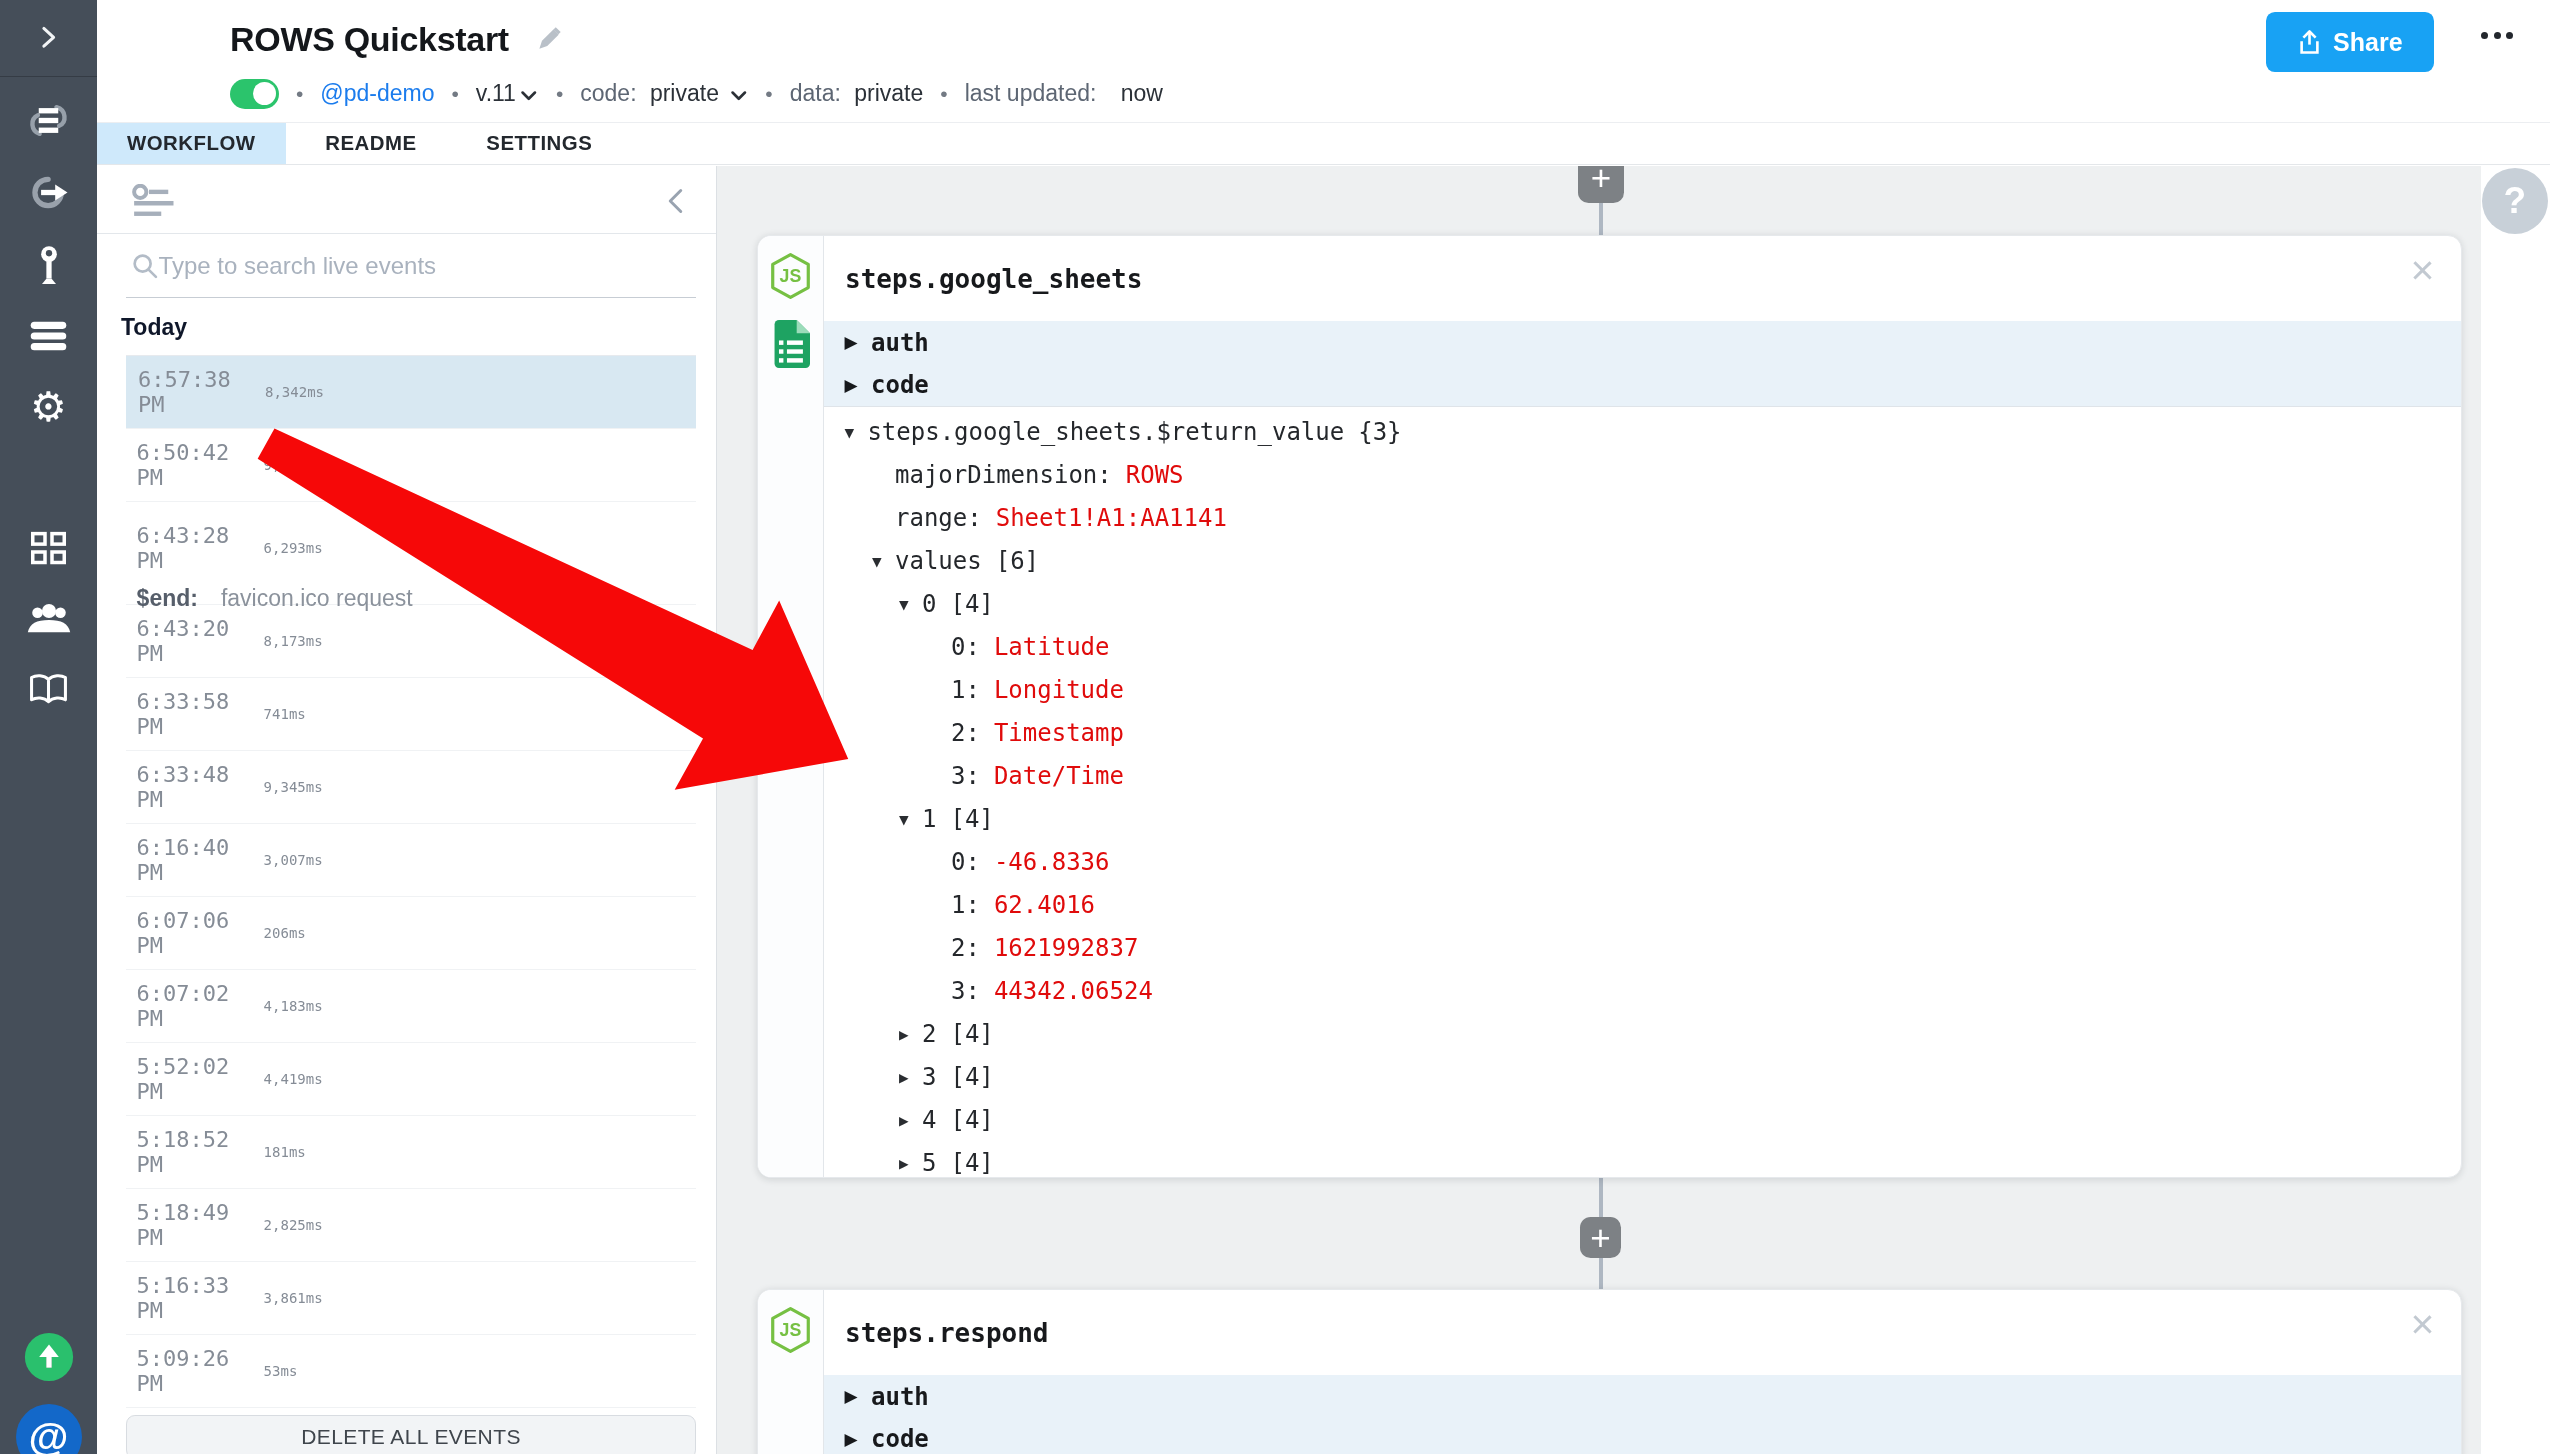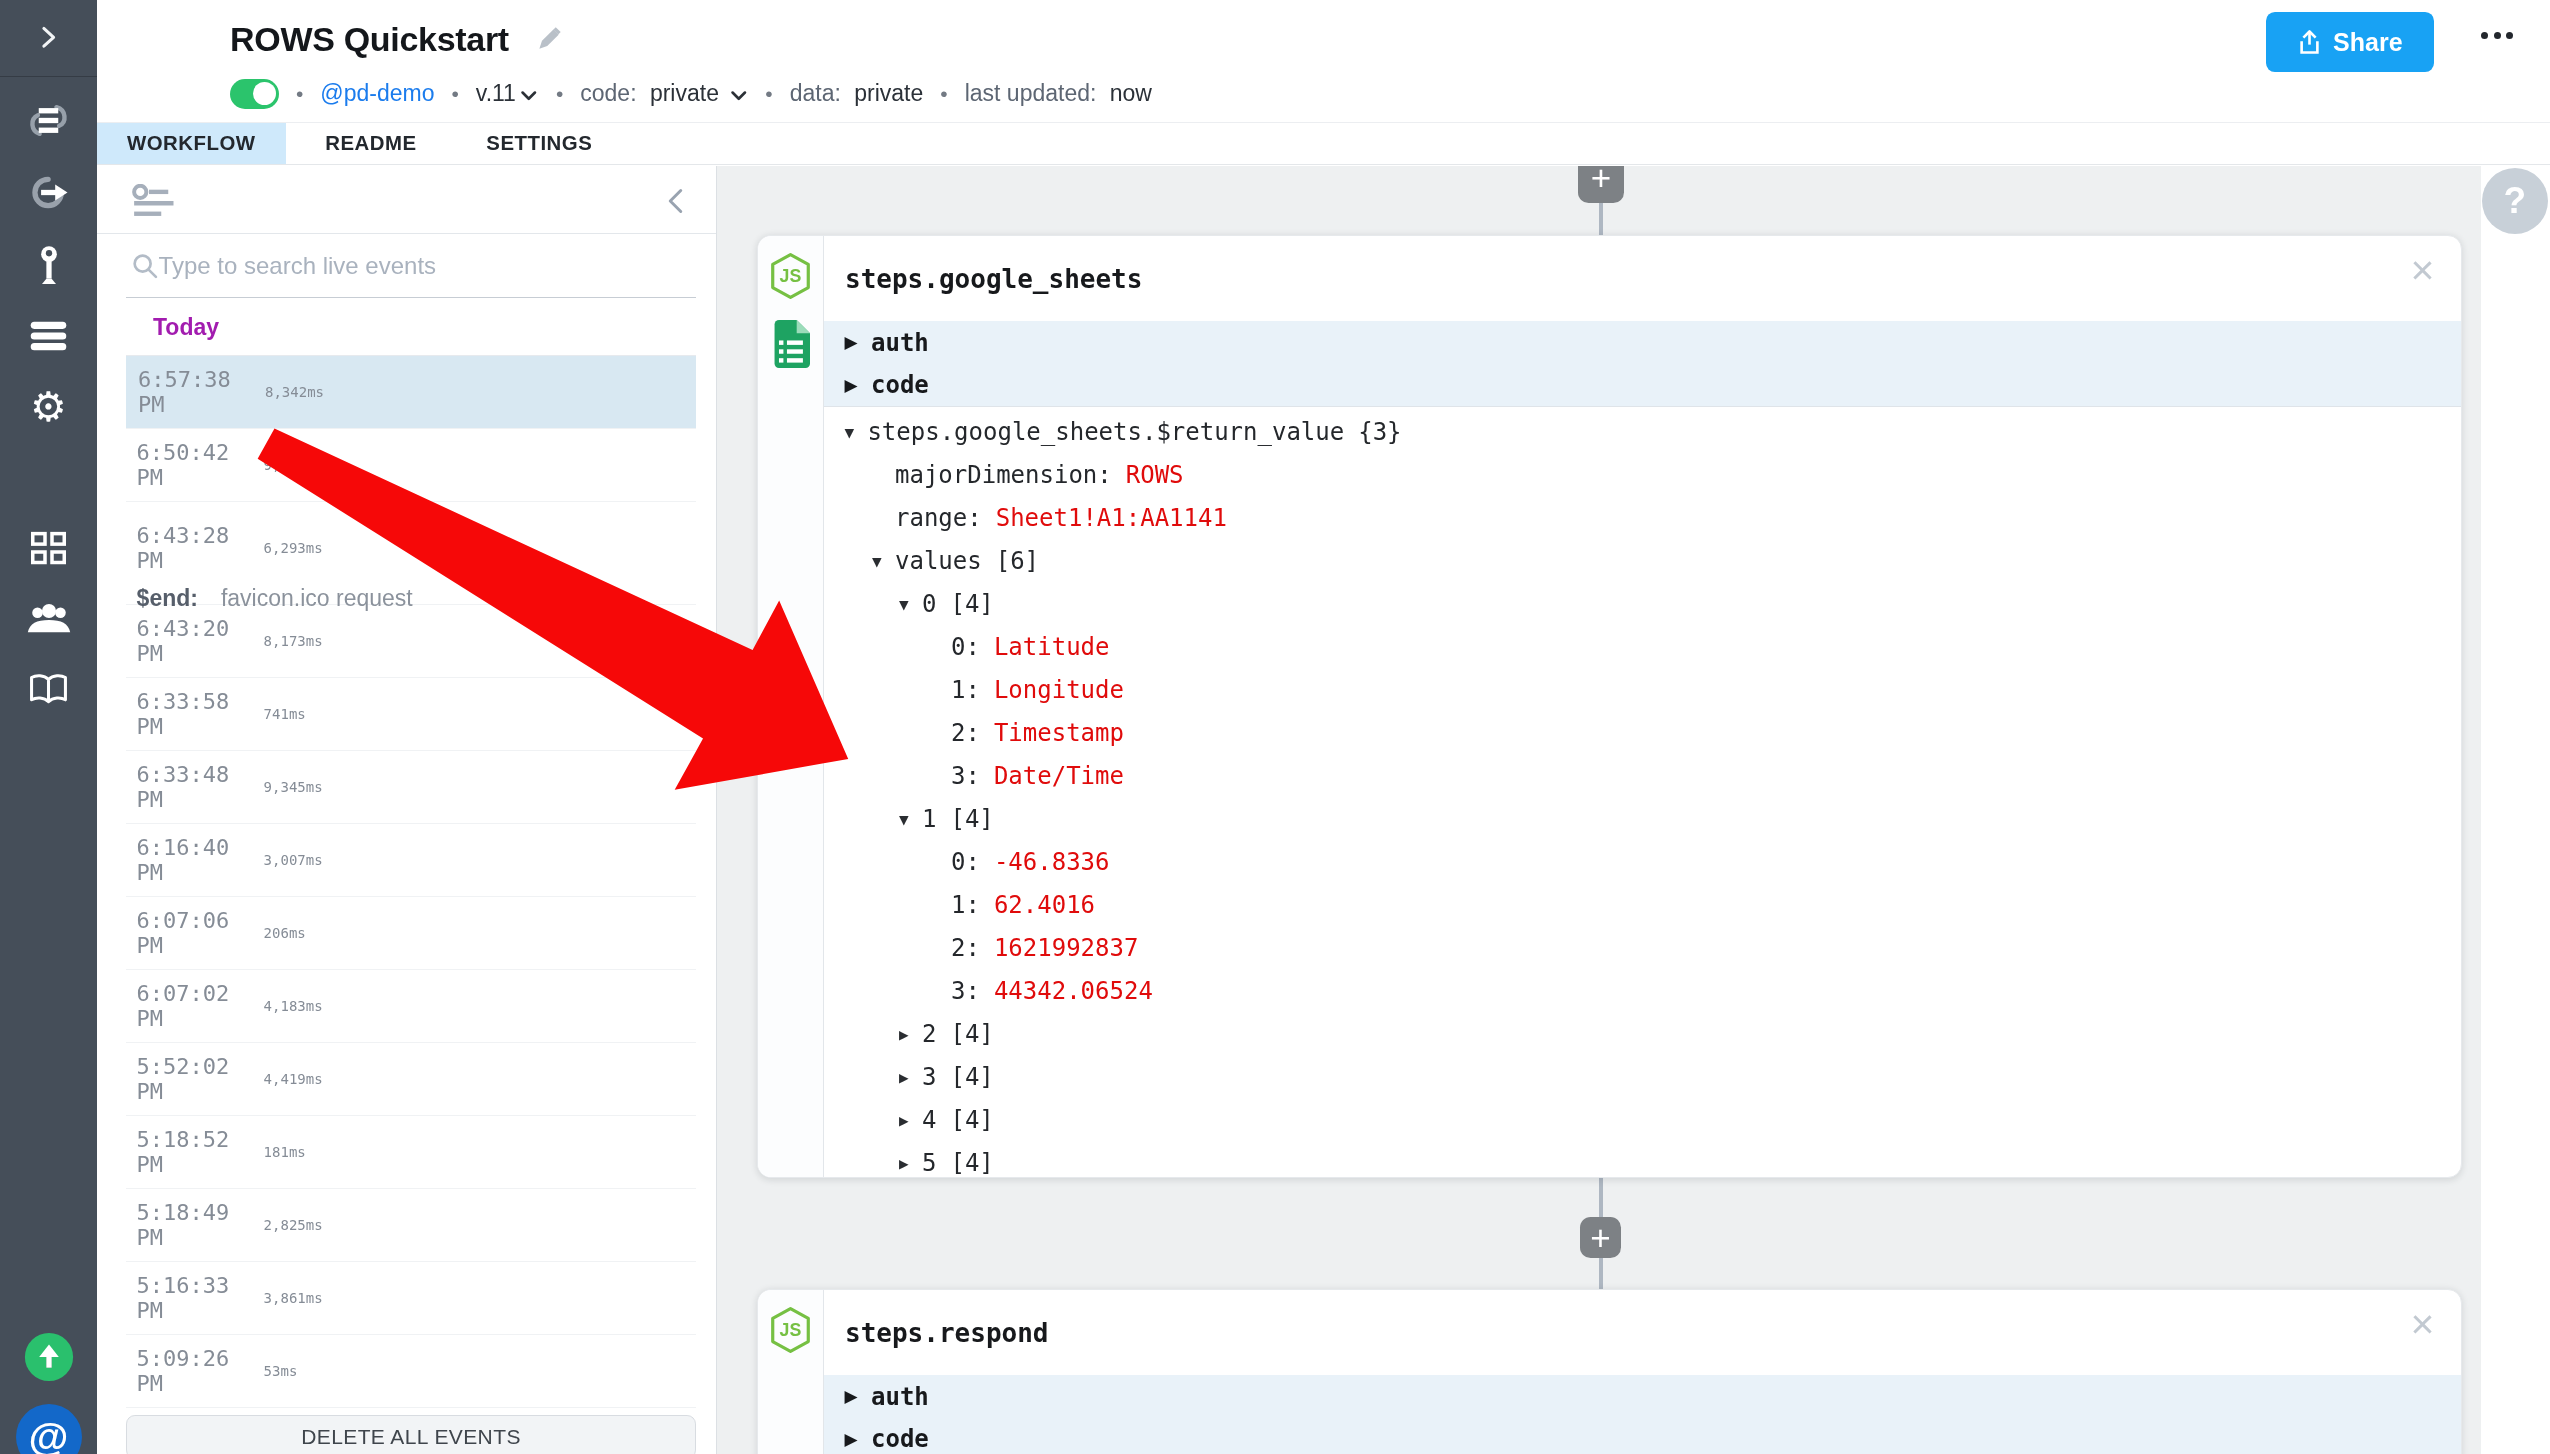--- a/index.html
+++ b/index.html
@@ -36,21 +36,21 @@
 
   
   #events { position:absolute; left:97px; top:166px; width:620px; bottom:0; background:#fff; border-right:0.9px solid #dce0e4; z-index:2; }
   #ev-toolbar { position:relative; height:68px; border-bottom:0.9px solid #e3e7eb; }
   #filter-icon { position:absolute; left:34px; top:17.7px; }
   #collapse-icon { position:absolute; right:30px; top:21px; }
   #search-row { position:relative; height:64px; display:flex; align-items:center; padding-left:35px; }
   #search-row::after { content:""; position:absolute; left:29px; right:20.4px; bottom:0; height:0.9px; background:#c7cdd4; }
   #search-input { border:none; outline:none; font-size:24px; color:#3c434b; width:460px; font-family:"Liberation Sans",sans-serif; }
   #search-input::placeholder { color:#a9b2be; }
-  #today-h { height:57px; line-height:58px; padding-left:56px; font-size:23px; font-weight:700; color:#a21caf; }
+  #today-h { height:57px; line-height:58px; padding-left:24px; font-size:23px; font-weight:700; color:#0f172a; }
   #ev-list { margin:0 20.4px 0 29px; border-top:0.9px solid #e7eaee; }
   .ev-row { position:relative; height:73px; display:flex; align-items:center; padding-left:10.6px; border-bottom:0.9px solid #f0f2f4; }
   .ev-row.sel { background:#d8e8f2;padding-left:12px; }
   .ev-row.tall { height:103px; display:block; padding-top:21px; }
   .ev-line { display:flex; align-items:center; }
   .ev-time { width:127px; font-size:22px; color:#858c96; }
   .ev-dur { font-size:14px; color:#858c96; }
   .ev-sub { margin-top:12.4px; font-size:23px; color:#8b929c; }
   .ev-sub b { color:#565e6a; font-weight:700; margin-right:23px; }
   #delete-btn { margin:7px 20.4px 0 29px; width:570px; height:44px; border-radius:8.9px; background:#f2f4f6; border:1.8px solid #d8dce1; display:flex; align-items:center; justify-content:center; font-size:21px; letter-spacing:0.4px; color:#3f454c; }
@@ -202,21 +202,21 @@
             </svg></span>
       </span>
       <span class="bullet">•</span>
       <span>
         <span class="m-gray">data:</span>
         <span class="m-dark" style="margin-left:7px;">private</span>
       </span>
       <span class="bullet">•</span>
       <span>
         <span class="m-gray">last updated:</span>
-        <span class="m-dark" style="margin-left:7px;">now</span>
+        <span class="m-dark" style="margin-left:18px;">now</span>
       </span>
     </div>
 
     <div id="share-btn">
       <svg width="25" height="28" viewBox="0 0 28 32">
         <line x1="14" y1="4" x2="14" y2="19" stroke="#fff" stroke-width="3"></line>
         <polyline points="7,11 14,4 21,11" fill="none" stroke="#fff" stroke-width="3" stroke-linejoin="round"></polyline>
         <path d="M5,15 L5,28 L23,28 L23,15" fill="none" stroke="#fff" stroke-width="3"></path>
       </svg>
       <span>Share</span>

